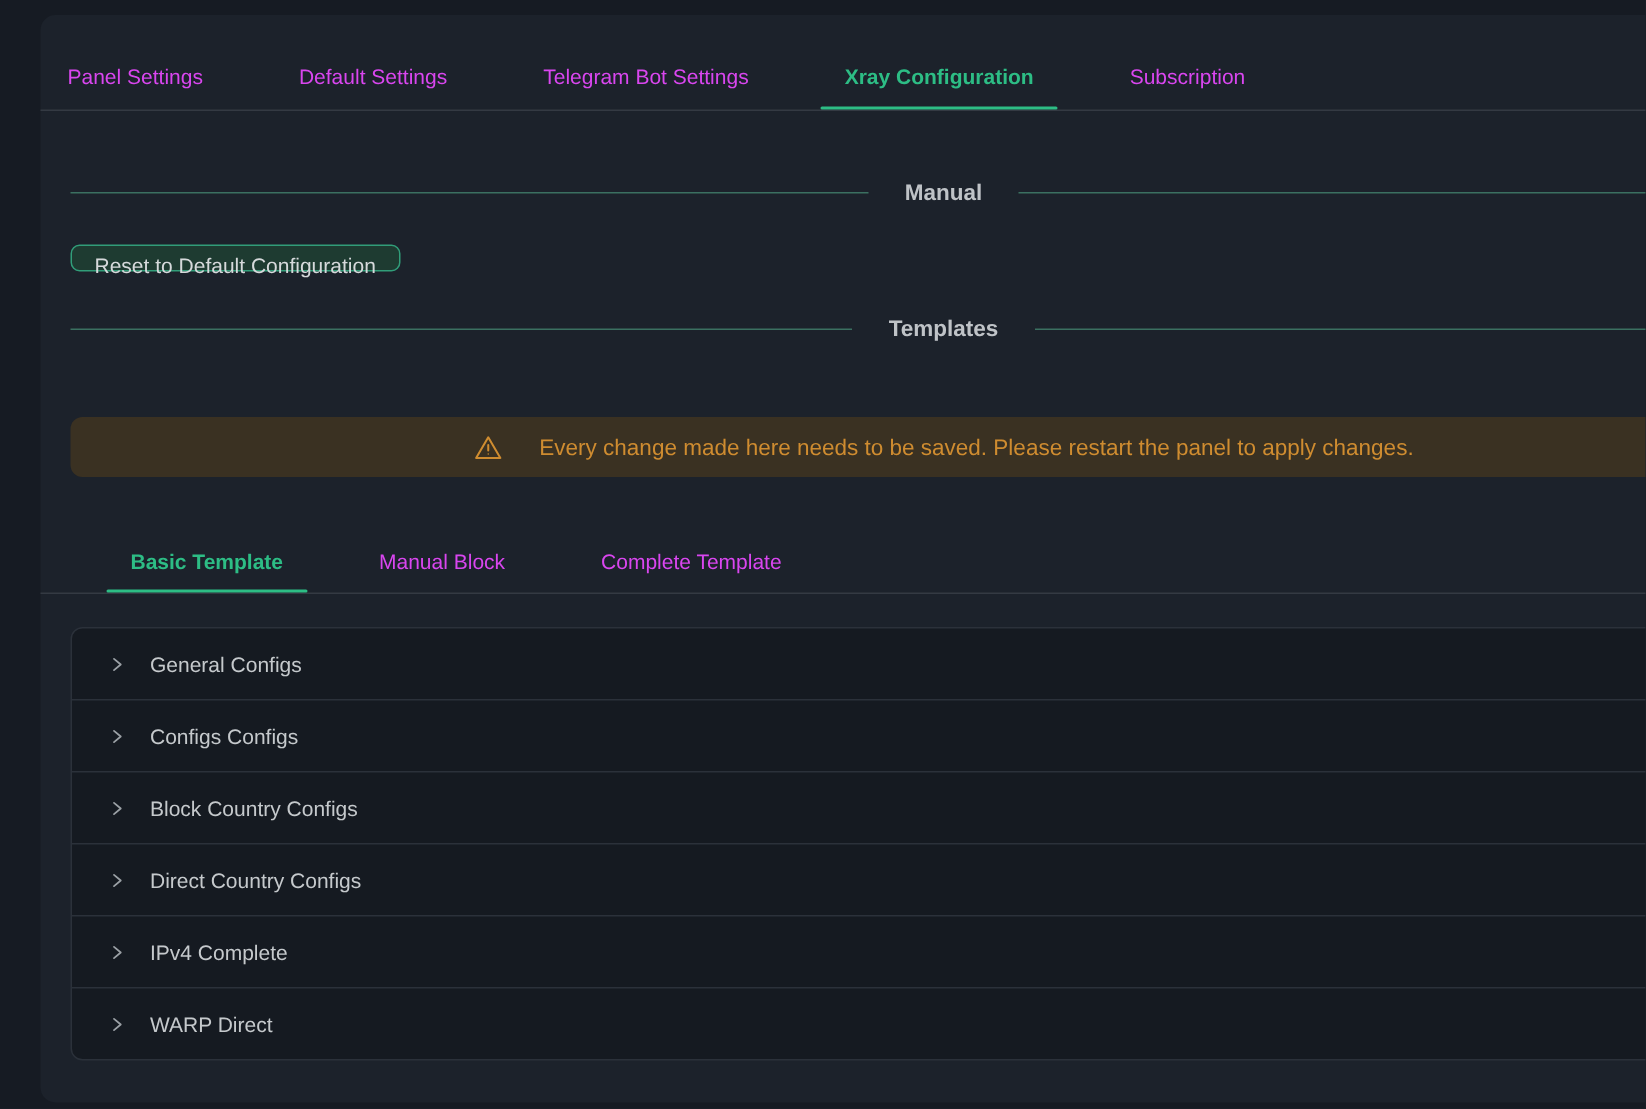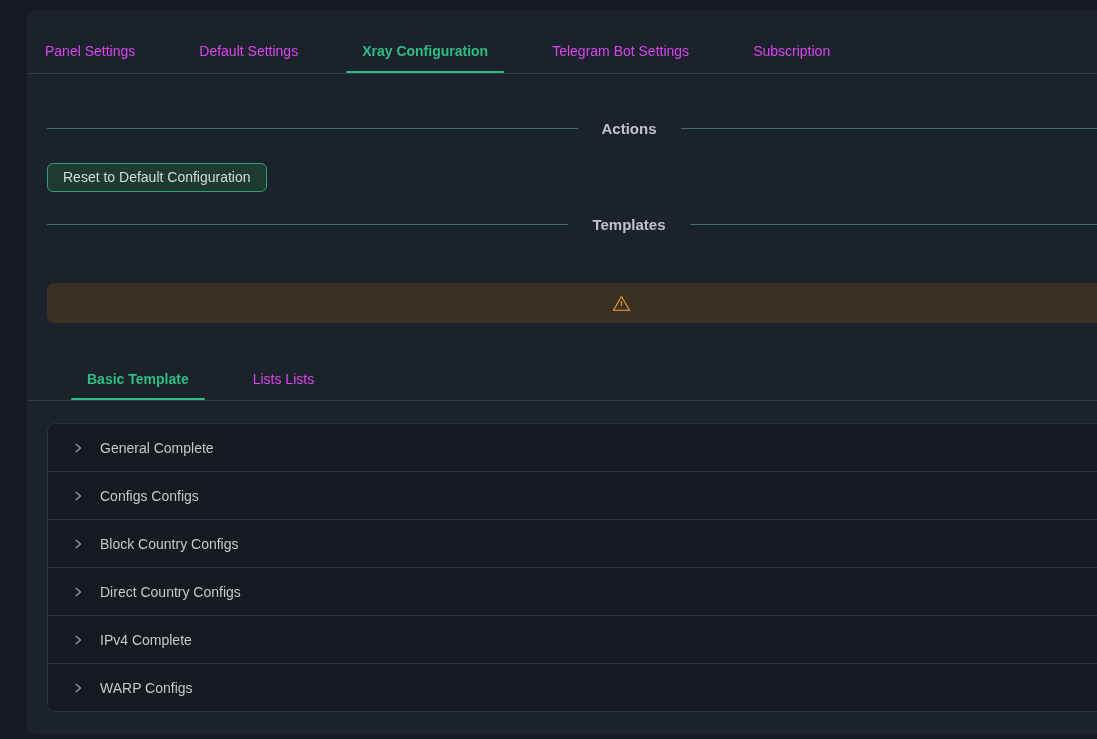--- a/index.html
+++ b/index.html
@@ -32,21 +32,21 @@
   
   .divider{display:flex;align-items:center;margin:45px 20px 0;height:18px;}
   .divider.templates{margin-top:23px;}
   .divider::before,.divider::after{content:"";flex:1;height:1px;background:#3b7061;}
   .divider-text{margin:0 24px;font-weight:bold;font-size:15px;color:#bfc3c7;white-space:nowrap;}
   
   .reset-btn{
     display:inline-block;margin:26px 0 0 20px;
     background:#1e3b31;border:1px solid #319d79;border-radius:6px;
     color:#d6d9db;font-size:14px;font-family:"Liberation Sans",sans-serif;
-    padding:5px 15px;height:29px;line-height:17px;cursor:pointer;
+    padding:5px 15px;height:18px;line-height:17px;cursor:pointer;
   }
   
   .warning-banner{
     margin:50px 20px 0;height:40px;border-radius:8px;
     background:#3a3122;color:#cf8c30;font-size:15px;
     display:flex;align-items:center;justify-content:center;gap:9px;
   }
   .warning-banner svg{flex:0 0 auto;}
   
   .sub-tabs{
@@ -71,64 +71,66 @@
 </style>
 </head>
 <body>
 
 <div class="card">
 
   
   <div class="main-tabs">
     <div class="tab">Panel Settings</div>
     <div class="tab">Default Settings</div>
+    <div class="tab">Telegram Bot Settings</div>
     <div class="tab active">Xray Configuration</div>
-    <div class="tab">Telegram Bot Settings</div>
     <div class="tab">Subscription</div>
   </div>
 
   
   <div class="divider">
-    <span class="divider-text">Actions</span>
+    <span class="divider-text">Manual</span>
   </div>
 
   
   <button class="reset-btn">Reset to Default Configuration</button>
 
   
   <div class="divider templates">
     <span class="divider-text">Templates</span>
   </div>
 
   
   <div class="warning-banner">
     <span class="chev">
       <svg width="19" height="19" viewBox="0 0 24 24" fill="none" stroke="#cf8c30" stroke-width="1.7" stroke-linejoin="round" stroke-linecap="round">
         <path d="M12 3.2 L22.2 20.6 H1.8 Z"></path>
         <line x1="12" y1="9.6" x2="12" y2="14.4"></line>
         <circle cx="12" cy="17.2" r="0.6" fill="#cf8c30" stroke="none"></circle>
       </svg>
     </span>
+    <span>Every change made here needs to be saved. Please restart the panel to apply changes.</span>
   </div>
 
   
   <div class="sub-tabs">
     <div class="tab active">Basic Template</div>
-    <div class="tab">Lists Lists</div>
+    <div class="tab">Manual Block</div>
+    <div class="tab">Complete Template</div>
   </div>
 
   
   <div class="collapse">
     <div class="collapse-item">
       <span class="chev">
         <svg width="12" height="12" viewBox="0 0 24 24" fill="none" stroke="#9aa0a5" stroke-width="2.4" stroke-linecap="round" stroke-linejoin="round">
           <polyline points="8 4.5 17 12 8 19.5"></polyline>
         </svg>
       </span>
-      <span>General Complete</span>
+      <span>General Configs</span>
     </div>
     <div class="collapse-item">
       <span class="chev">
         <svg width="12" height="12" viewBox="0 0 24 24" fill="none" stroke="#9aa0a5" stroke-width="2.4" stroke-linecap="round" stroke-linejoin="round">
           <polyline points="8 4.5 17 12 8 19.5"></polyline>
         </svg>
       </span>
       <span>Configs Configs</span>
     </div>
     <div class="collapse-item">
@@ -154,17 +156,17 @@
         </svg>
       </span>
       <span>IPv4 Complete</span>
     </div>
     <div class="collapse-item">
       <span class="chev">
         <svg width="12" height="12" viewBox="0 0 24 24" fill="none" stroke="#9aa0a5" stroke-width="2.4" stroke-linecap="round" stroke-linejoin="round">
           <polyline points="8 4.5 17 12 8 19.5"></polyline>
         </svg>
       </span>
-      <span>WARP Configs</span>
+      <span>WARP Direct</span>
     </div>
   </div>
 
 </div>
 
 </body></html>

